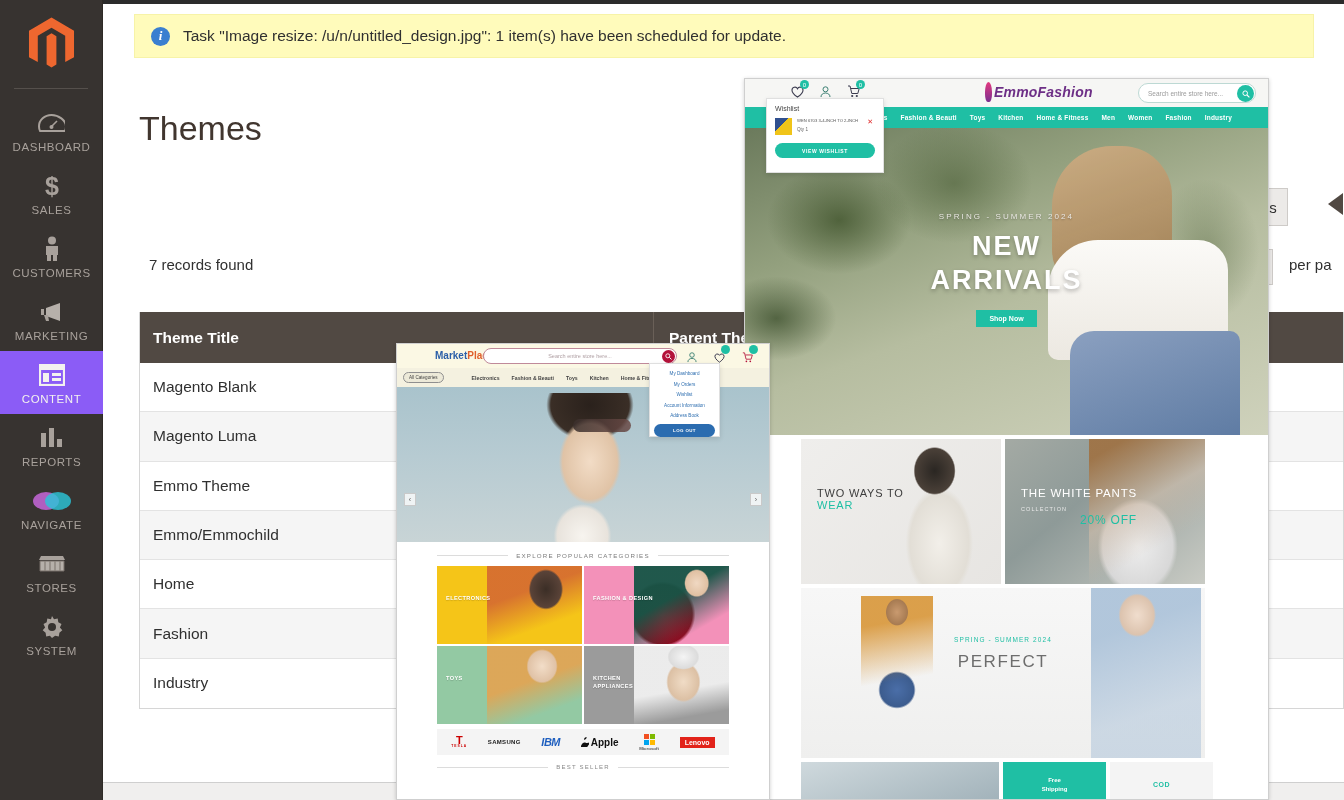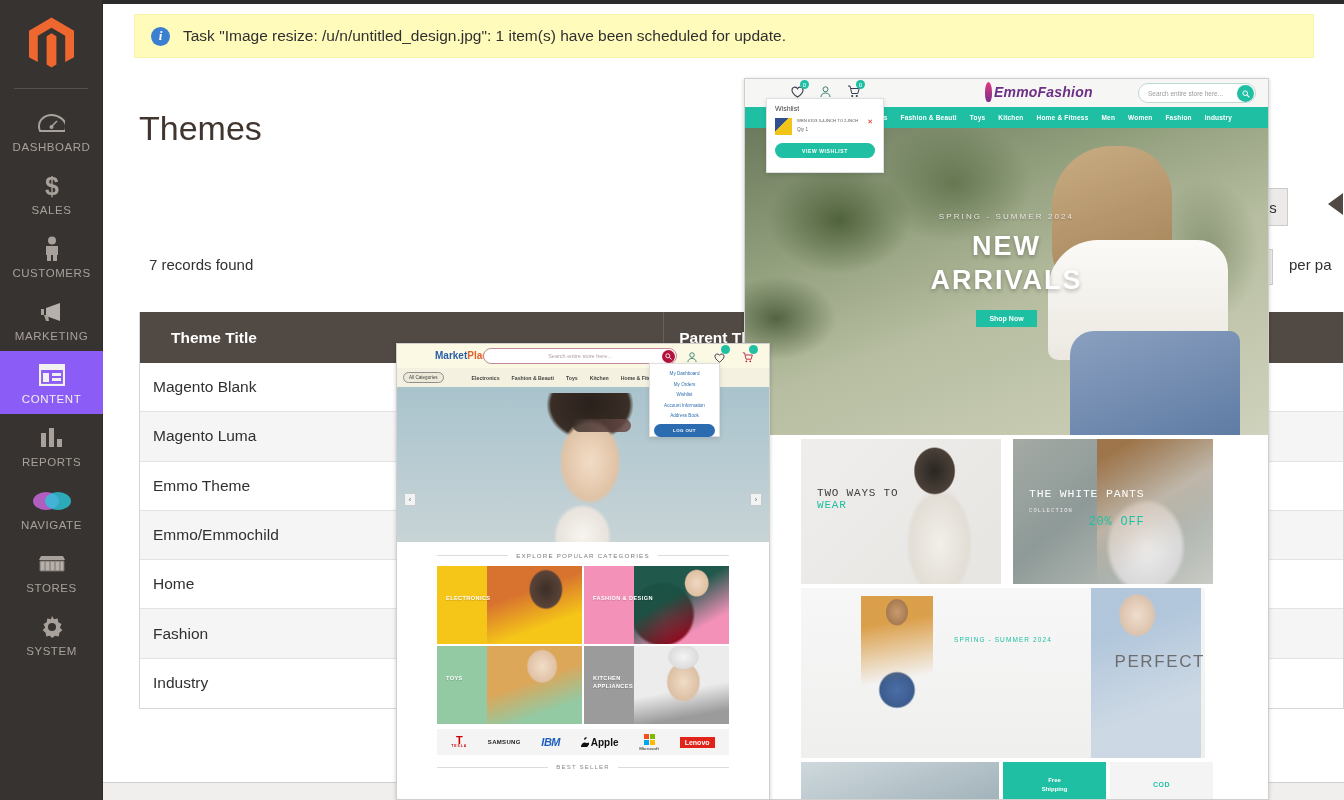--- a/index.html
+++ b/index.html
@@ -106,21 +106,21 @@
     position: absolute; left: 36px; top: 308px; width: 1205px;
     border: 1px solid #d6d6d6; border-top: none; background: #fff;
   }
   .grid-head {
     height: 51px; background: #514943; display: flex; align-items: center;
   }
   .th {
     color: #ffffff; font-size: 15.5px; font-weight: bold; padding-left: 13px;
     font-family: "Liberation Sans", sans-serif;
   }
-  .th.c1 { width: 513px; margin-left: 18px; }
+  .th.c1 { width: 513px; }
   .th.c2 { width: 350px; border-left: 1px solid #6a6058; height: 51px; display:flex; align-items:center; padding-left:15px;}
   .th.c3 { width: 340px; border-left: 1px solid #6a6058; height: 51px; display:flex; align-items:center; padding-left:15px;}
   .tr {
     height: 49.3px; display: flex; align-items: center;
     border-bottom: 1px solid #e3e3e3; background: #ffffff;
   }
   .tr.alt { background: #f5f5f5; }
   .tr:last-child { border-bottom: none; }
   .td { font-size: 15.5px; color: #303030; padding-left: 13px; }
   .td.c1 { width: 513px; }
@@ -224,21 +224,21 @@
   }
   .hero-txt { position: absolute; left: 0; right: 0; top: 84px; text-align: center; z-index: 3; }
   .hero-kicker { font-size: 8px; letter-spacing: 2.1px; color: #e9e7e2; margin-bottom: 9px; text-shadow: 0 1px 2px rgba(0,0,0,.3); }
   .hero-h1 { font-size: 27px; letter-spacing: 2px; color: #ffffff; line-height: 1.25; font-weight: bold; text-shadow: 0 2px 4px rgba(0,0,0,.28); }
   .hero-btn {
     margin: 12px auto 0 auto; width: 61px; height: 17px; background: #1fbfa4;
     color: #fff; font-size: 7px; font-weight: bold;
     display: flex; align-items: center; justify-content: center;
   }
 
-  .tiles2 { display: flex; gap: 12px; padding: 4px 0 0 56px; font-family: Liberation Mono, monospace; }
+  .tiles2 { display: flex; gap: 4px; padding: 4px 0 0 56px; }
   .tile {
     width: 200px; height: 145px; position: relative; overflow: hidden;
   }
   .tile.t1 { background: linear-gradient(135deg,#efeeec 0%,#e7e5e2 100%); }
   .tile.t2 { background: linear-gradient(140deg,#a4aaa4 0%,#8e9a98 40%,#c9cbc4 100%); }
   .tile .cap { position: absolute; left: 16px; top: 48px; }
   .tile .l1 { font-size: 11px; letter-spacing: .8px; color: #3d3d3d; }
   .tile .l2 { font-size: 11px; letter-spacing: .8px; color: #1fbfa4; }
   .tile.t2 .l1 { color: #ffffff; font-size: 11.5px; }
   .tile.t2 .sub { font-size: 5.5px; letter-spacing: 1.1px; color: #e8e8e8; margin-top: 7px; }
@@ -255,21 +255,21 @@
       linear-gradient(150deg, rgba(160,110,60,.85) 10%, rgba(210,190,170,.6) 45%, transparent 70%),
       radial-gradient(ellipse 50px 60px at 42% 74%, #ededed 0%, #d8d8d8 70%, transparent 80%);
   }
 
   .banner-wide {
     margin: 4px 0 0 56px; width: 404px; height: 170px; position: relative;
     background: linear-gradient(180deg,#f7f7f7,#efefee); overflow: hidden;
   }
   .bw-txt { position: absolute; left: 0; right: 0; top: 48px; text-align: center; }
   .bw-kicker { font-size: 6.5px; letter-spacing: 1.1px; color: #1fbfa4; margin-bottom: 8px; }
-  .bw-h { font-size: 17px; letter-spacing: 1.6px; color: #6d6d6d; line-height: 1.35; text-align: right; }
+  .bw-h { font-size: 17px; letter-spacing: 1.6px; color: #6d6d6d; line-height: 1.35; }
   .bw-left {
     position: absolute; left: 60px; top: 8px; width: 72px; height: 162px;
     background:
       radial-gradient(ellipse 15px 18px at 50% 10%, #c99a6f 0%, #a77b52 70%, transparent 76%),
       linear-gradient(170deg, rgba(216,150,56,.9) 18%, rgba(216,150,56,.0) 52%),
       radial-gradient(ellipse 24px 24px at 50% 58%, #4a6ea8 0%, #3c5c8e 70%, transparent 78%);
   }
   .bw-right {
     position: absolute; right: 4px; top: 0; width: 110px; height: 170px;
     background:

